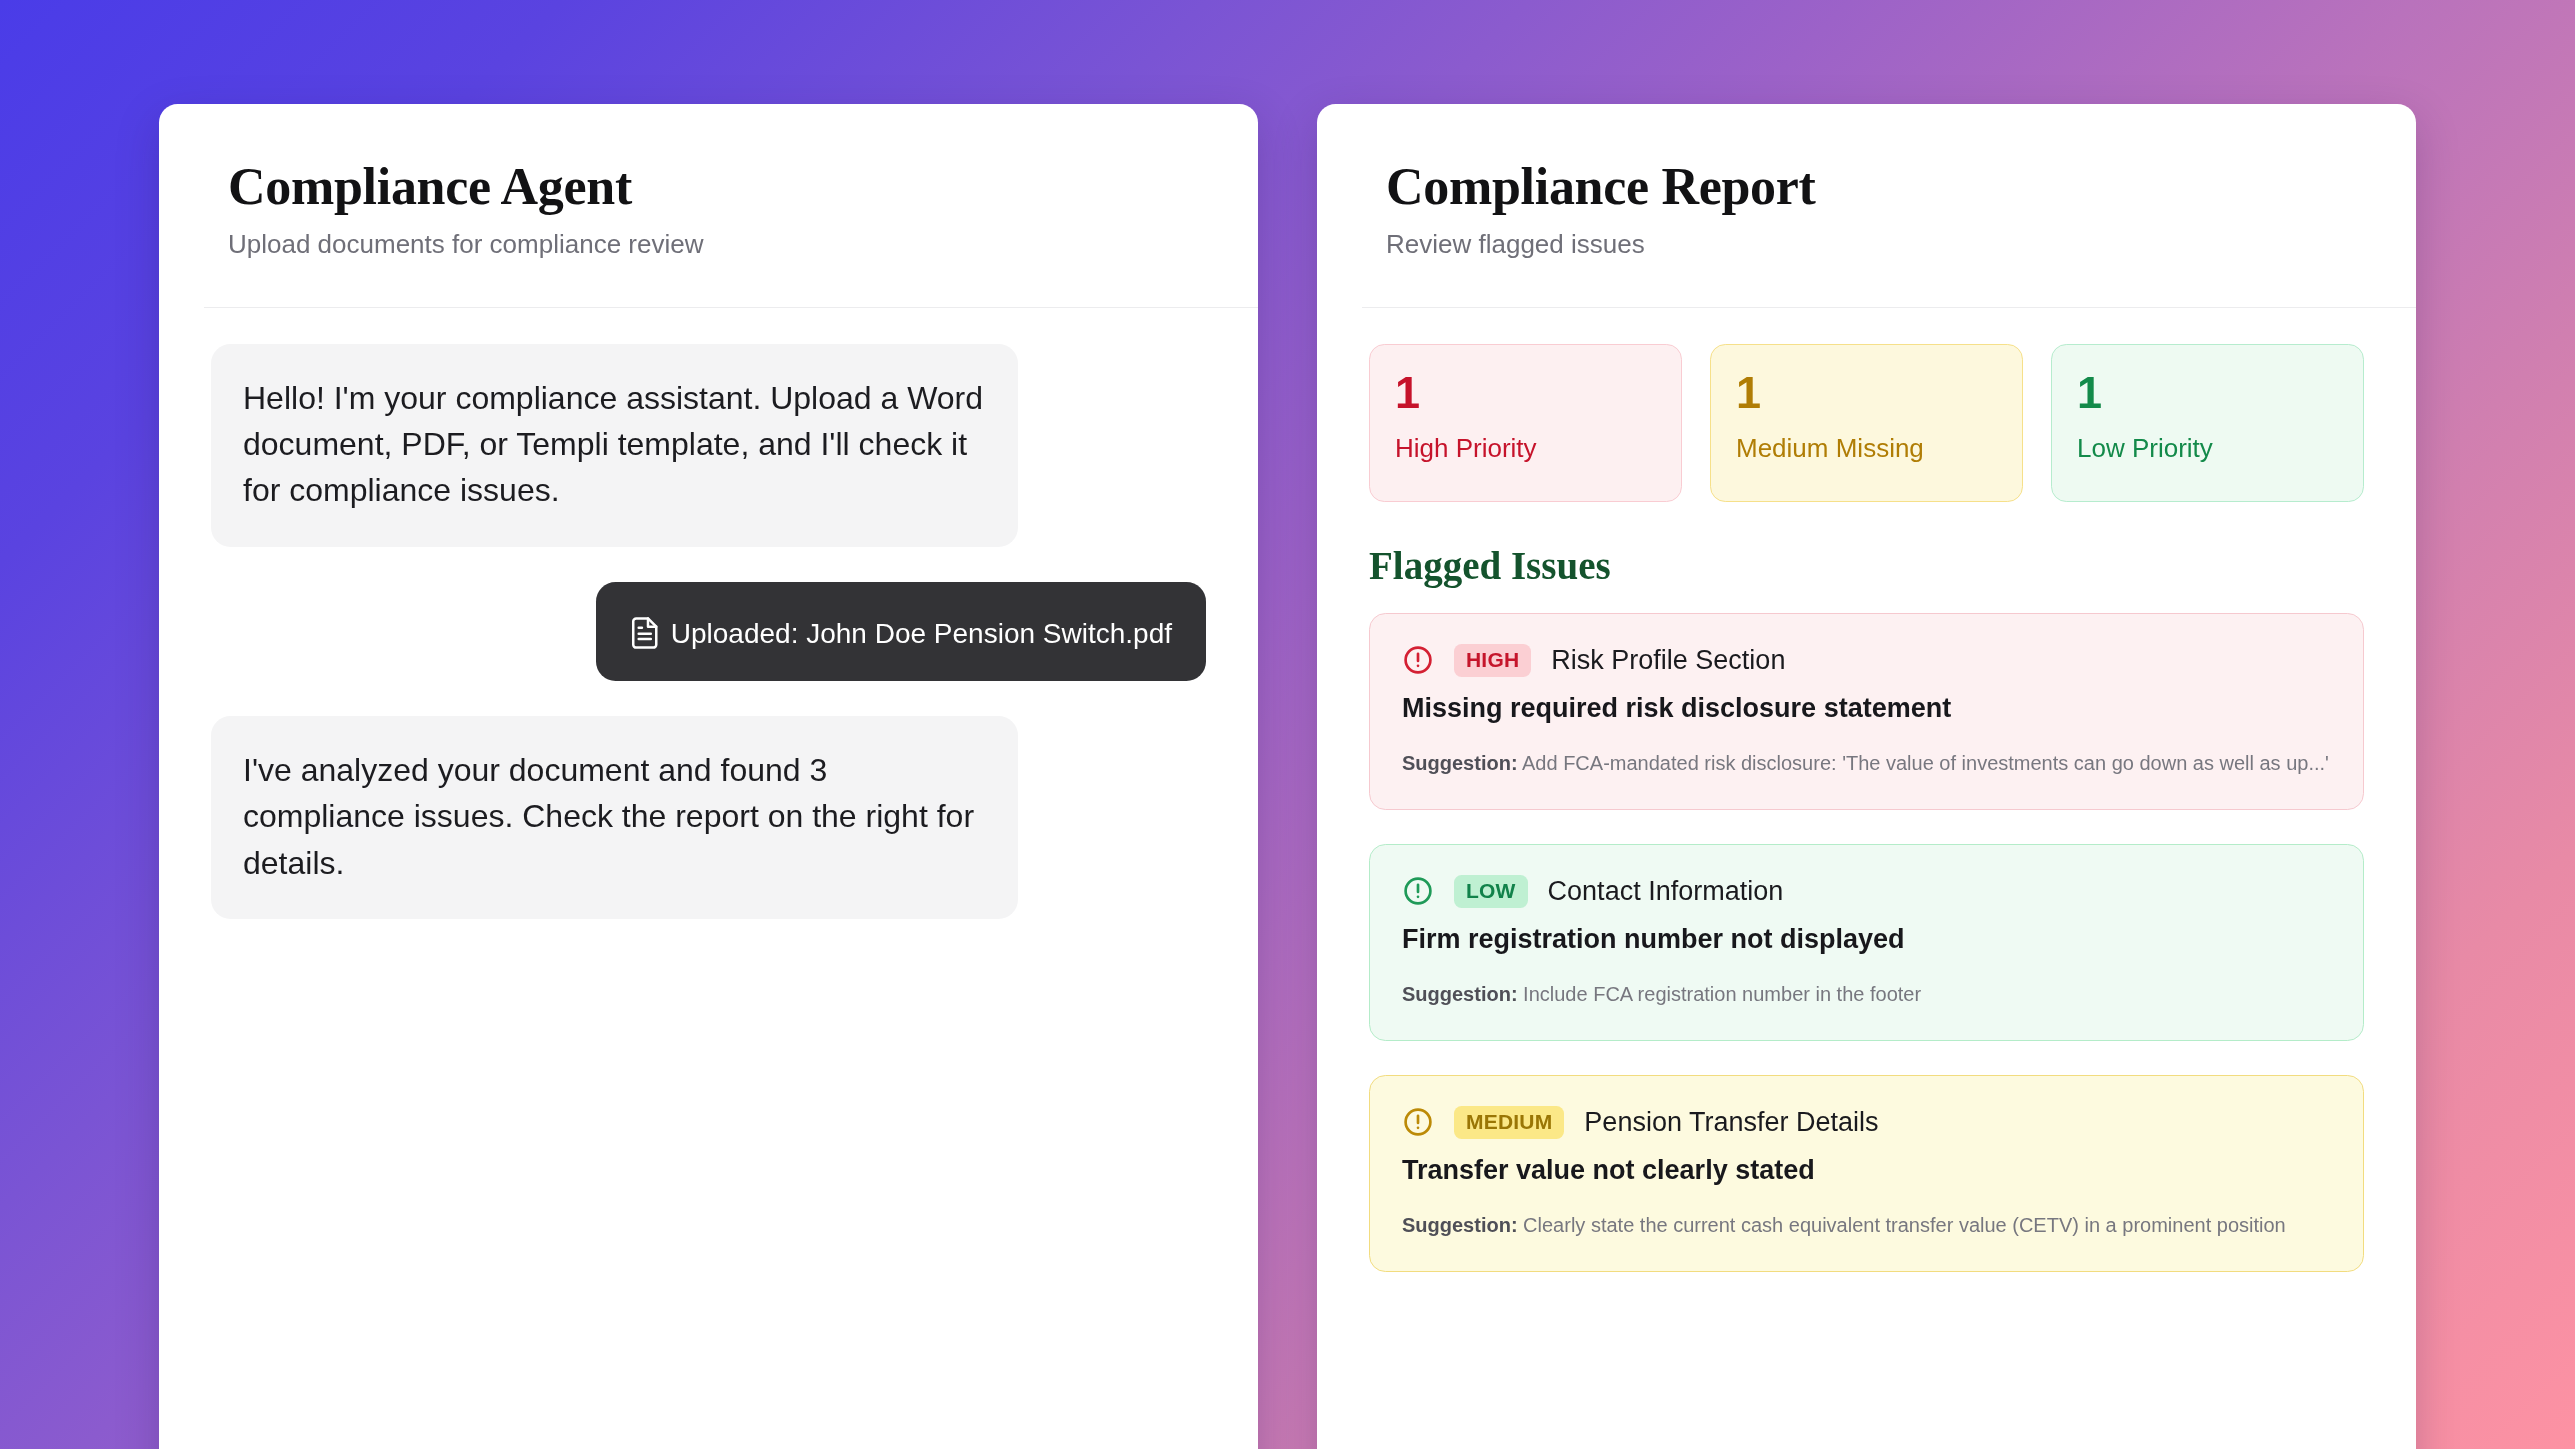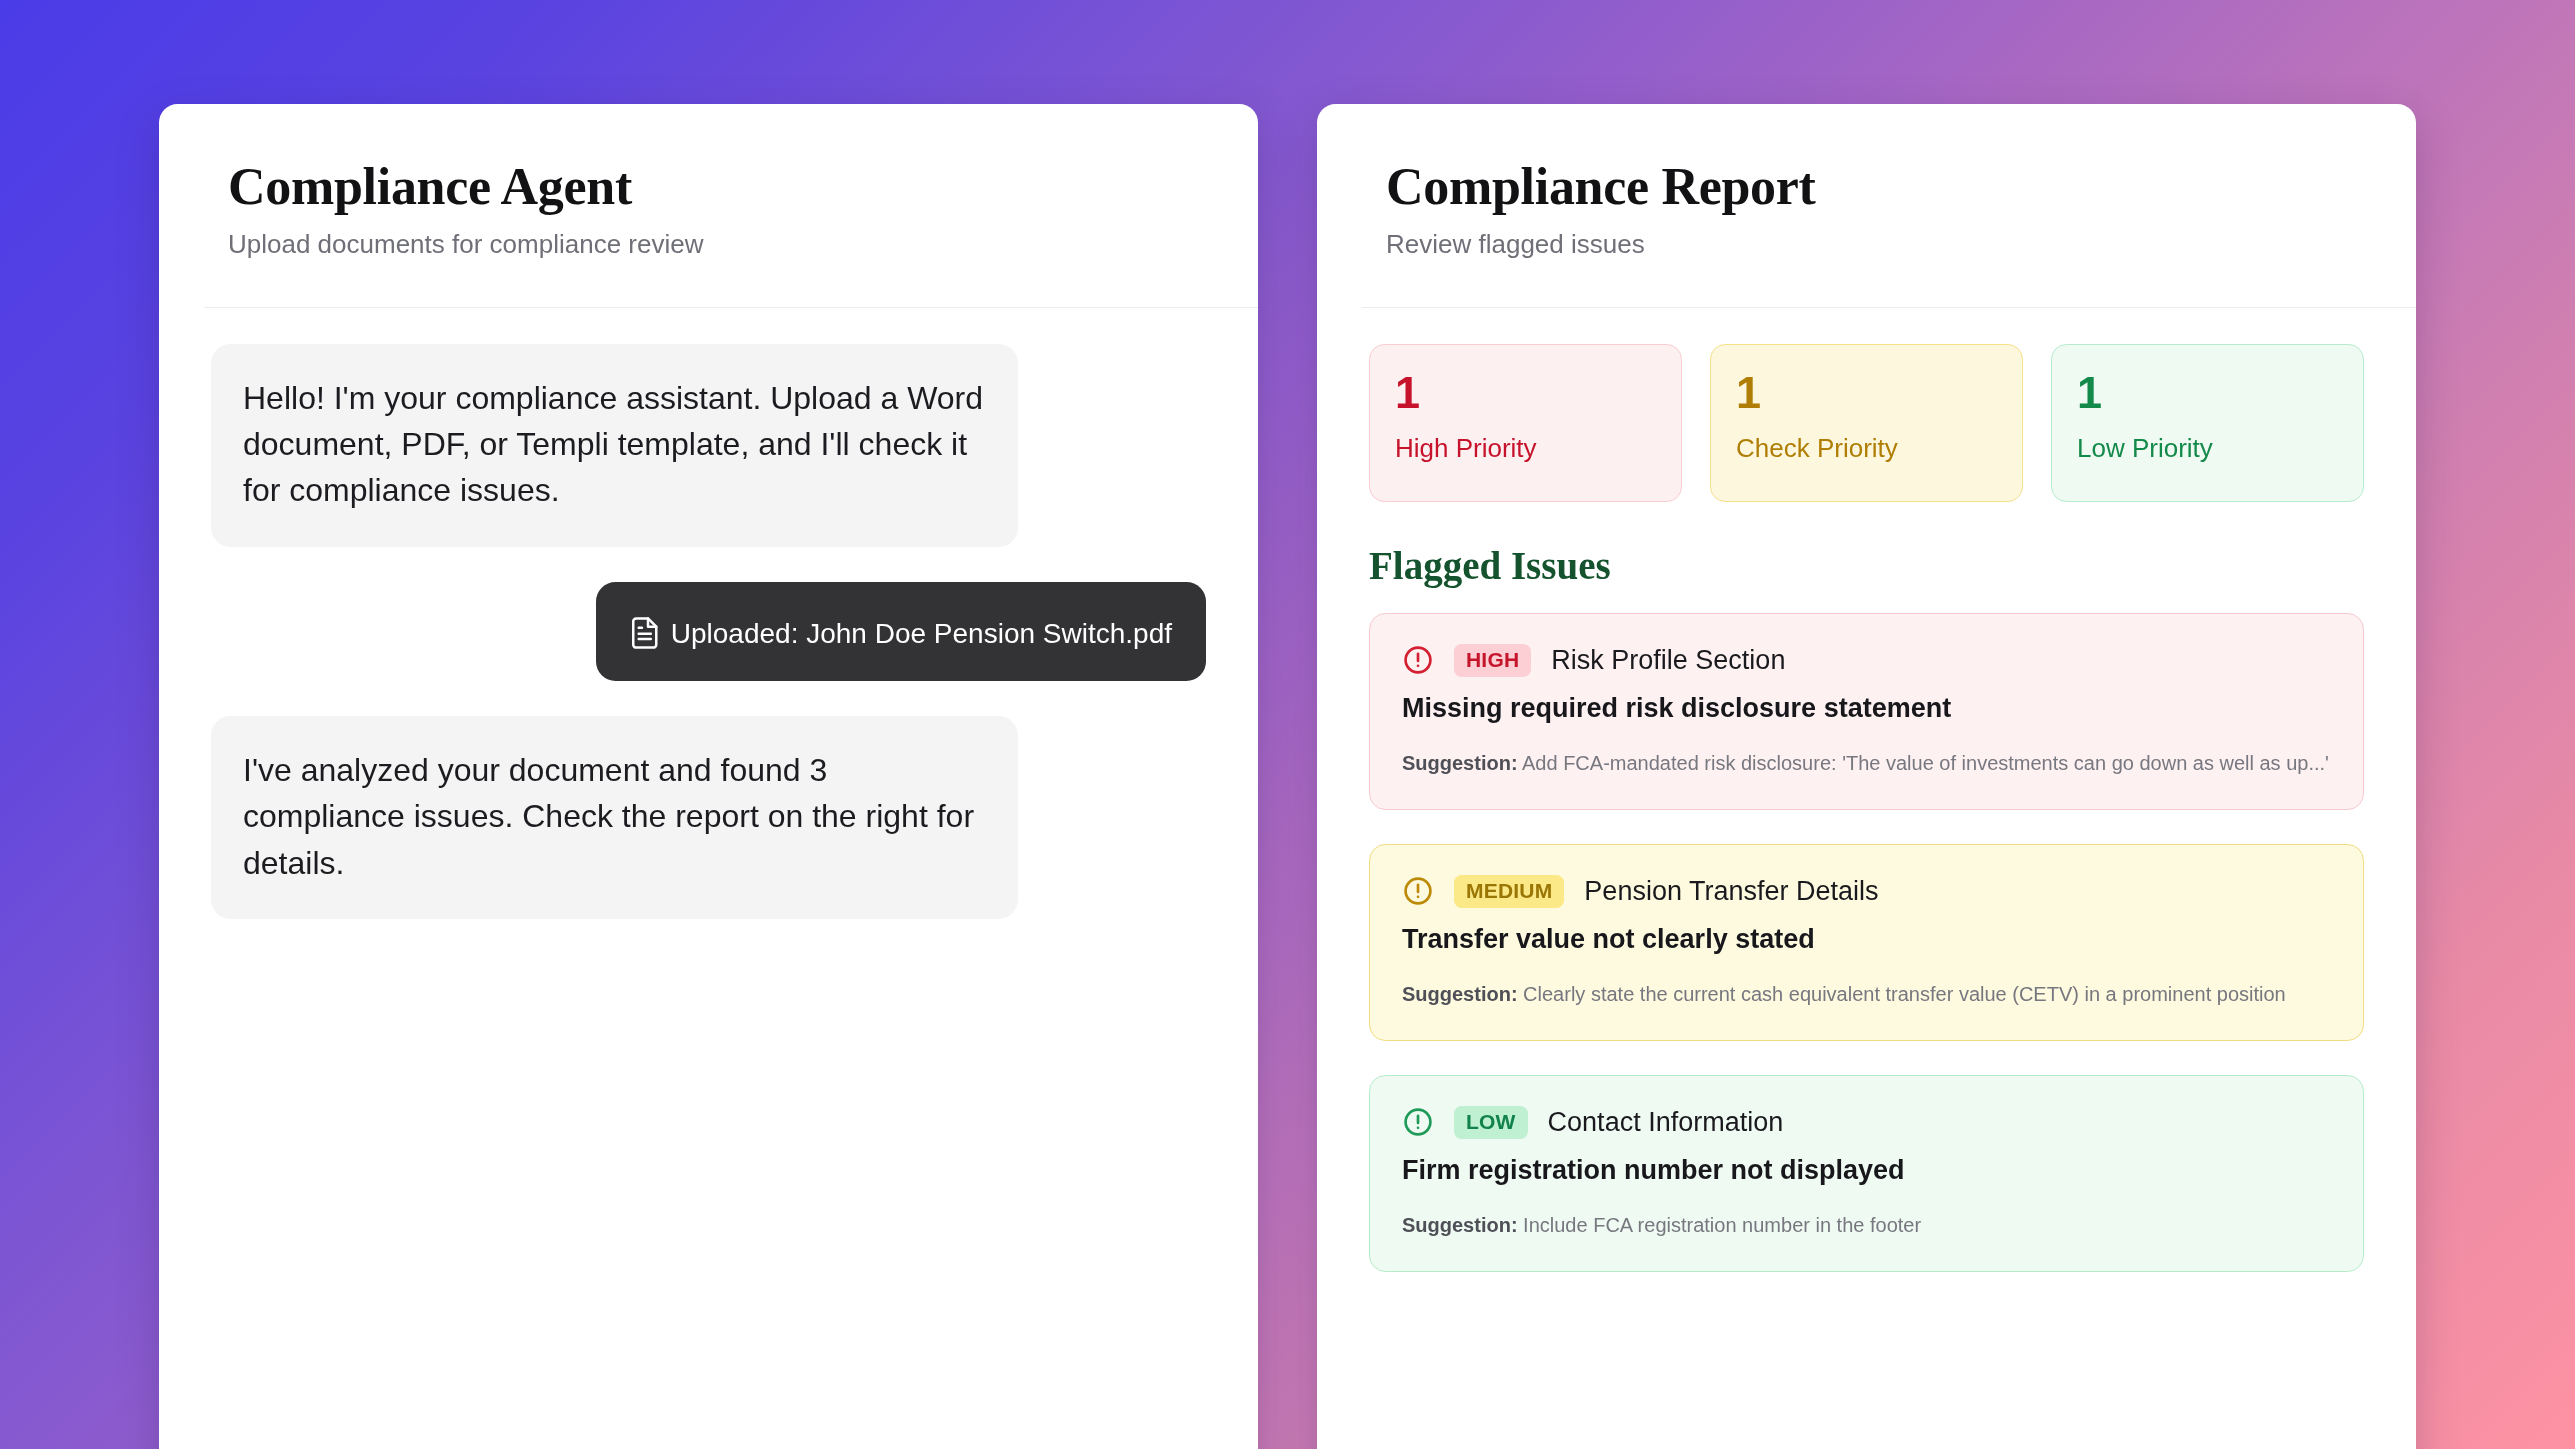--- a/index.html
+++ b/index.html
@@ -275,21 +275,21 @@
 
       <div class="summary-grid">
 
         <div class="summary-card high">
           <div class="summary-count">1</div>
           <div class="summary-label">High Priority</div>
         </div>
 
         <div class="summary-card medium">
           <div class="summary-count">1</div>
-          <div class="summary-label">Check Priority</div>
+          <div class="summary-label">Medium Missing</div>
         </div>
 
         <div class="summary-card low">
           <div class="summary-count">1</div>
           <div class="summary-label">Low Priority</div>
         </div>
 
       </div>
 
       <h2 class="section-title">Flagged Issues</h2>
@@ -306,52 +306,52 @@
             <span class="severity-badge high">HIGH</span>
             <span class="issue-section">Risk Profile Section</span>
           </div>
           <div class="issue-description">Missing required risk disclosure statement</div>
           <div class="issue-suggestion">
             <span class="suggestion-label">Suggestion:</span>
             <span>Add FCA-mandated risk disclosure: 'The value of investments can go down as well as up...'</span>
           </div>
         </article>
 
+        <article class="issue-card low">
+          <div class="issue-head">
+            <svg class="issue-icon" width="32" height="32" viewBox="0 0 24 24" fill="none" stroke="#1f9a58" stroke-width="2" stroke-linecap="round" stroke-linejoin="round">
+              <circle cx="12" cy="12" r="9.3"></circle>
+              <path d="M12 7.3v5.4"></path>
+              <path d="M12 16.3v0.1"></path>
+            </svg>
+            <span class="severity-badge low">LOW</span>
+            <span class="issue-section">Contact Information</span>
+          </div>
+          <div class="issue-description">Firm registration number not displayed</div>
+          <div class="issue-suggestion">
+            <span class="suggestion-label">Suggestion:</span>
+            <span>Include FCA registration number in the footer</span>
+          </div>
+        </article>
+
         <article class="issue-card medium">
           <div class="issue-head">
             <svg class="issue-icon" width="32" height="32" viewBox="0 0 24 24" fill="none" stroke="#bc8a07" stroke-width="2" stroke-linecap="round" stroke-linejoin="round">
               <circle cx="12" cy="12" r="9.3"></circle>
               <path d="M12 7.3v5.4"></path>
               <path d="M12 16.3v0.1"></path>
             </svg>
             <span class="severity-badge medium">MEDIUM</span>
             <span class="issue-section">Pension Transfer Details</span>
           </div>
           <div class="issue-description">Transfer value not clearly stated</div>
           <div class="issue-suggestion">
             <span class="suggestion-label">Suggestion:</span>
             <span>Clearly state the current cash equivalent transfer value (CETV) in a prominent position</span>
           </div>
         </article>
 
-        <article class="issue-card low">
-          <div class="issue-head">
-            <svg class="issue-icon" width="32" height="32" viewBox="0 0 24 24" fill="none" stroke="#1f9a58" stroke-width="2" stroke-linecap="round" stroke-linejoin="round">
-              <circle cx="12" cy="12" r="9.3"></circle>
-              <path d="M12 7.3v5.4"></path>
-              <path d="M12 16.3v0.1"></path>
-            </svg>
-            <span class="severity-badge low">LOW</span>
-            <span class="issue-section">Contact Information</span>
-          </div>
-          <div class="issue-description">Firm registration number not displayed</div>
-          <div class="issue-suggestion">
-            <span class="suggestion-label">Suggestion:</span>
-            <span>Include FCA registration number in the footer</span>
-          </div>
-        </article>
-
       </div>
     </div>
   </section>
 
 </div>
 
 
 </body></html>

